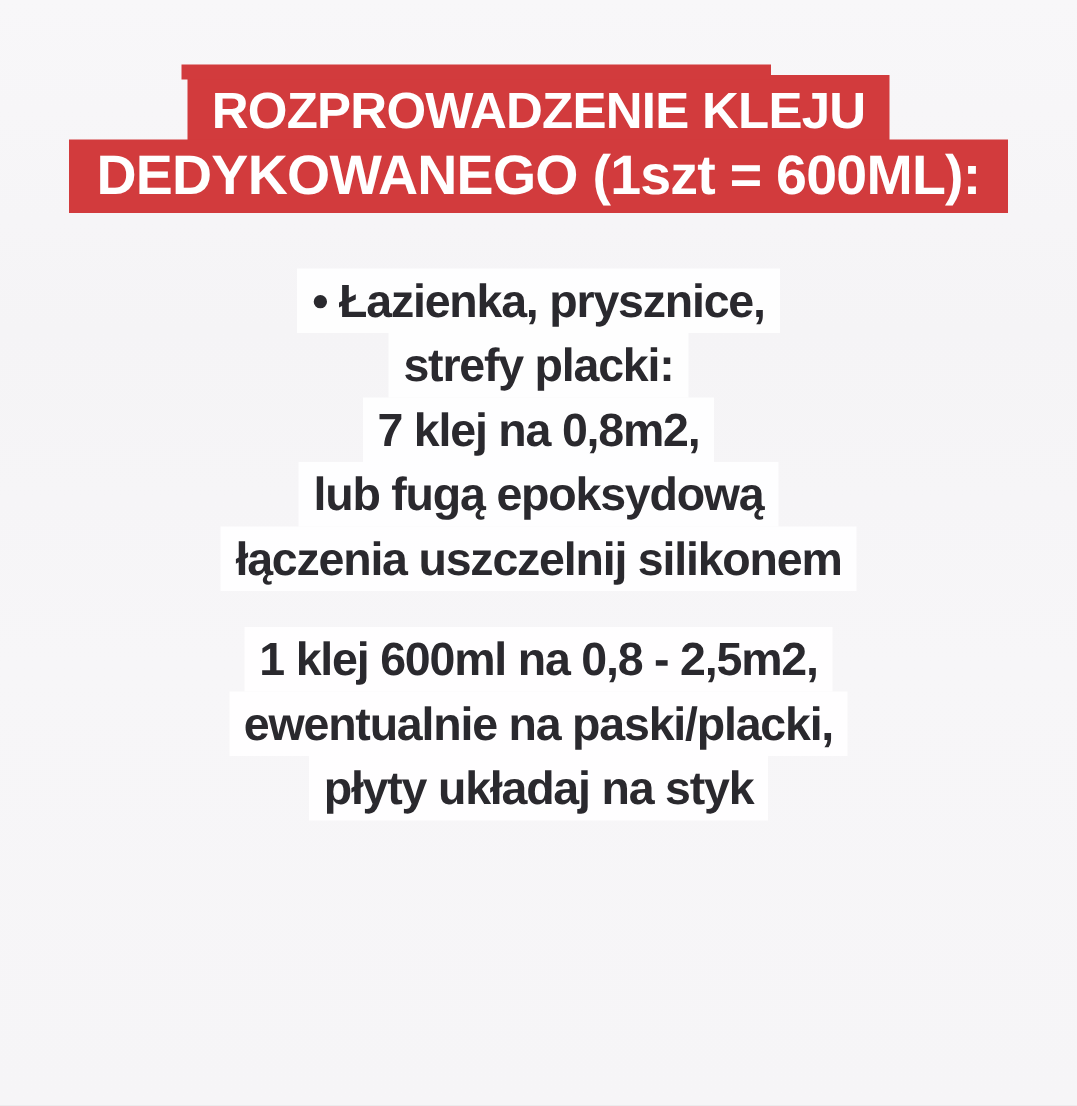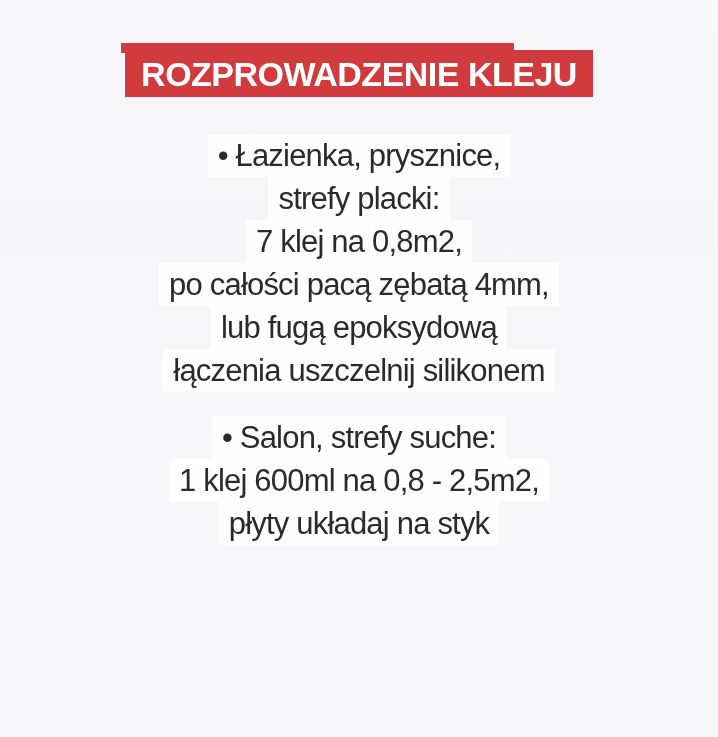--- a/index.html
+++ b/index.html
@@ -61,65 +61,65 @@
   .section-wet { margin-top: 37px; }
   .section-dry { margin-top: 24px; }
   .tline {
     line-height: 43px;
     height: 43px;
   }
   .tline > span {
     display: inline-block;
     background: rgba(255,255,255,0.9);
     color: var(--text-dark, #2a292e);
-    font-weight: normal;
+    font-weight: bold;
     font-size: 31px;
     letter-spacing: -0.8px;
     line-height: 43px;
     padding: 0 10px;
     white-space: nowrap;
   }
 </style>
 </head>
 <body>
 
 <div class="canvas" style="--accent: #d23b3d; --banner-text: #ffffff; --text-dark: #2a292e;">
 
   <div class="banner">
     <div>
       <span class="banner-line banner-line1">ROZPROWADZENIE KLEJU</span>
     </div>
+    <div>
+      <span class="banner-line banner-line2">DEDYKOWANEGO (1szt = 600ML):</span>
+    </div>
   </div>
 
   <div class="section section-wet">
     <div class="tline">
       <span>• Łazienka, prysznice,</span>
     </div>
     <div class="tline">
       <span>strefy placki:</span>
     </div>
     <div class="tline">
       <span>7 klej na 0,8m2,</span>
     </div>
     <div class="tline">
-      <span>po całości pacą zębatą 4mm,</span>
-    </div>
-    <div class="tline">
       <span>lub fugą epoksydową</span>
     </div>
     <div class="tline">
       <span>łączenia uszczelnij silikonem</span>
     </div>
   </div>
 
   <div class="section section-dry">
     <div class="tline">
-      <span>• Salon, strefy suche:</span>
+      <span>1 klej 600ml na 0,8 - 2,5m2,</span>
     </div>
     <div class="tline">
-      <span>1 klej 600ml na 0,8 - 2,5m2,</span>
+      <span>ewentualnie na paski/placki,</span>
     </div>
     <div class="tline">
       <span>płyty układaj na styk</span>
     </div>
   </div>
 
 </div>
 
 </body></html>

